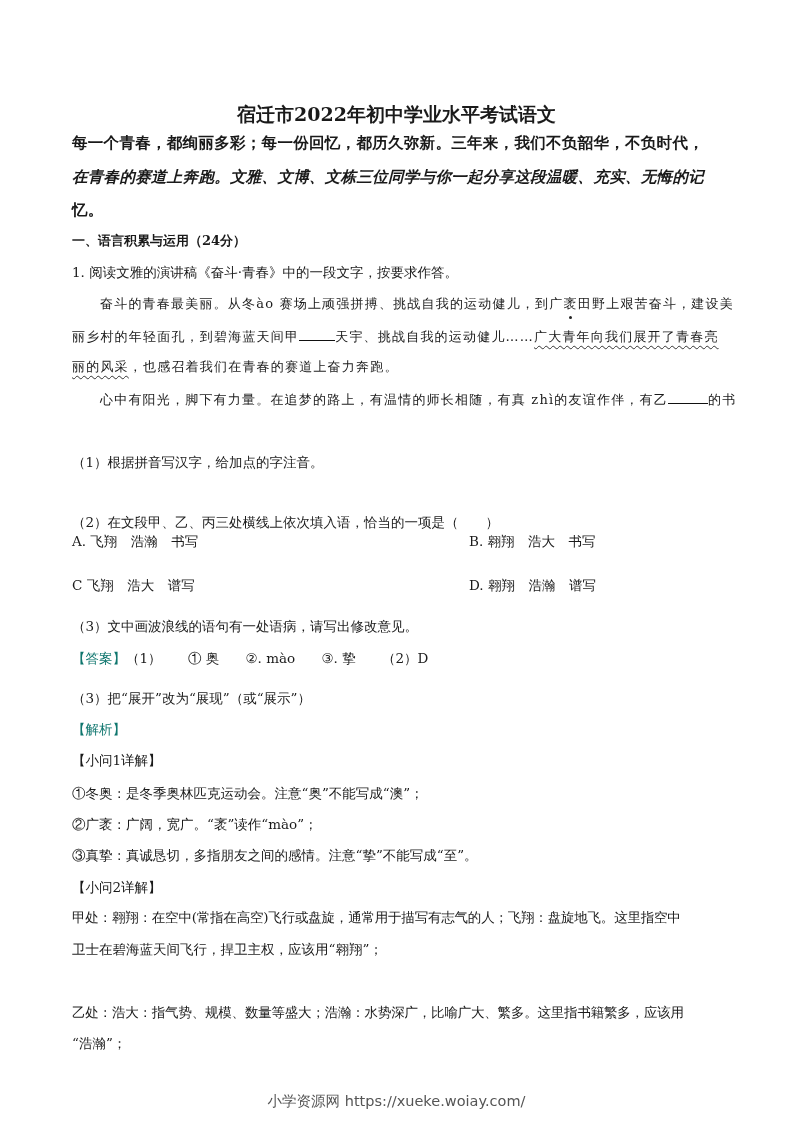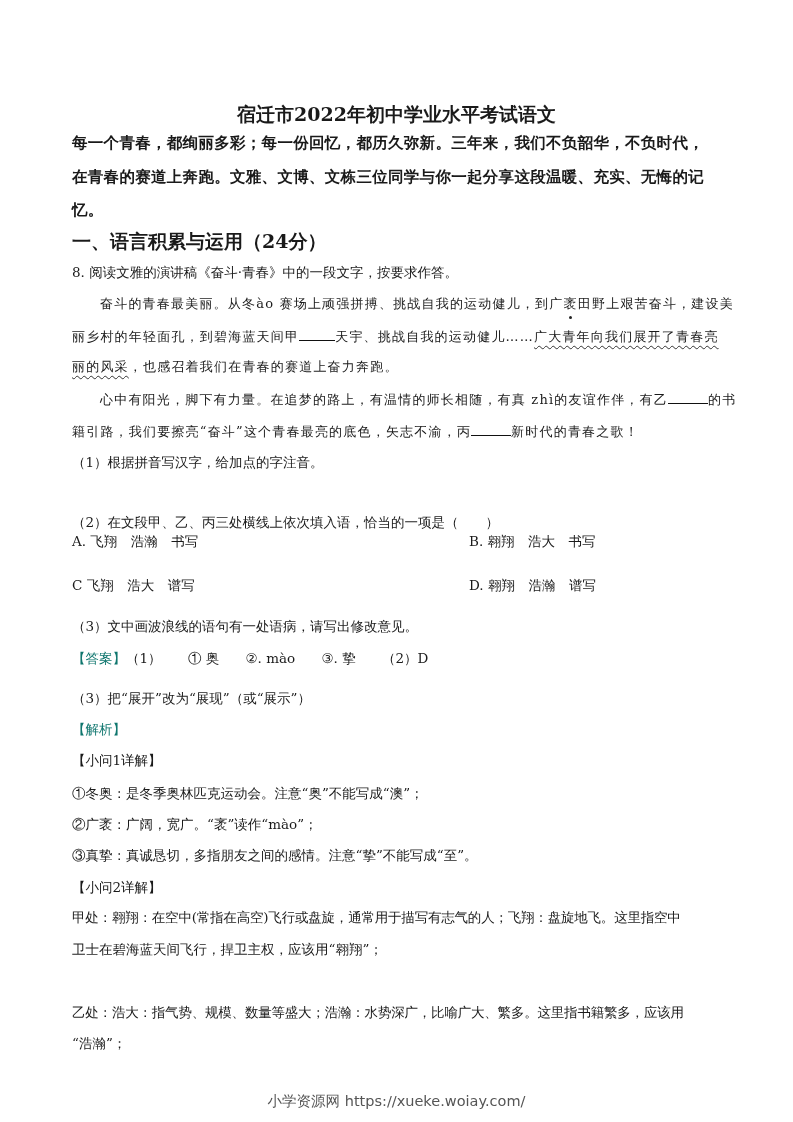--- a/index.html
+++ b/index.html
@@ -3,63 +3,60 @@
   <meta charset="utf-8">
   <style>
     html, body { margin: 0; padding: 0; background: #ffffff; }
     body { width: 793px; height: 1122px; position: relative; overflow: hidden;
       font-family: "DejaVu Serif", "Liberation Serif", serif; color: #1a1a1a; }
     .page { position: absolute; left: 0; top: 0; width: 693px; height: 1122px; margin-top: 28px; }
     .line { position: absolute; left: 72px; white-space: nowrap; font-size: 13.5px; line-height: 20px; }
     .title { position: absolute; top: 72px; left: 0; width: 793px; text-align: center;
       font-size: 19px; font-weight: bold; line-height: 28px; }
     .intro { font-weight: bold; font-size: 15.5px; line-height: 22px; letter-spacing: 0.3px; }
-    .section { font-weight: bold; font-size: 19px; }
+    .section { font-weight: bold; font-size: 13px; }
     .kai { font-size: 13px; letter-spacing: 1.2px; }
     .blank { display: inline-block; border-bottom: 1px solid #111; height: 14px; vertical-align: baseline; }
     .wavy { text-decoration: underline wavy #333; text-decoration-thickness: 1px; text-underline-offset: 4px; }
     .dot-under { position: relative; display: inline-block; }
     .dot-under::after { content: ""; position: absolute; left: 50%; bottom: -5px; width: 3px; height: 3px;
       margin-left: -1.5px; background: #222; border-radius: 50%; }
     .label-blue { color: #0f766e; }
     .opt-right { position: absolute; left: 397px; }
     .footer { position: absolute; top: 1064px; left: 0; width: 793px; text-align: center;
       font-family: "DejaVu Sans", "Liberation Sans", sans-serif; font-size: 14.5px; color: #555; }
     .gap { display: inline-block; }
   </style>
 </head>
 <body>
 
 <div class="page">
 
   <div class="title">宿迁市2022年初中学业水平考试语文</div>
 
   <div class="line intro" style="top:104px;">每一个青春，都绚丽多彩；每一份回忆，都历久弥新。三年来，我们不负韶华，不负时代，</div>
-  <div class="line intro" style="top:138px;">在青春的赛道上奔跑。文雅、文博、文栋三位同学与你一起分享这段温暖、充实、无悔的记</div>
+  <div class="line intro" style="top:138px;font-style:italic;">在青春的赛道上奔跑。文雅、文博、文栋三位同学与你一起分享这段温暖、充实、无悔的记</div>
   <div class="line intro" style="top:171px;">忆。</div>
 
   <div class="line section" style="top:203px;">一、语言积累与运用（24分）</div>
 
-  <div class="line" style="top:234px;">8. 阅读文雅的演讲稿《奋斗·青春》中的一段文字，按要求作答。</div>
+  <div class="line" style="top:234px;">1. 阅读文雅的演讲稿《奋斗·青春》中的一段文字，按要求作答。</div>
 
   <div class="line kai" style="top:266px; left:100px;">
     <span>奋斗的青春最美丽。从冬</span><span>ào</span><span> 赛场上顽强拼搏、挑战自我的运动健儿，到广</span><span class="dot-under">袤</span><span>田野上艰苦奋斗，建设美</span>
   </div>
   <div class="line kai" style="top:298px;">
     <span>丽乡村的年轻面孔，到碧海蓝天间甲</span><span class="blank" style="width:36px;"></span><span>天宇、挑战自我的运动健儿……</span><span class="wavy">广大青年向我们展开了青春亮</span>
   </div>
   <div class="line kai" style="top:329px;">
     <span class="wavy">丽的风采</span><span>，也感召着我们在青春的赛道上奋力奔跑。</span>
   </div>
 
   <div class="line kai" style="top:361px; left:100px;">
     <span>心中有阳光，脚下有力量。在追梦的路上，有温情的师长相随，有真 </span><span>zhì</span><span>的友谊作伴，有乙</span><span class="blank" style="width:40px;"></span><span>的书</span>
-  </div>
-  <div class="line kai" style="top:393px;">
-    <span>籍引路，我们要擦亮“奋斗”这个青春最亮的底色，矢志不渝，丙</span><span class="blank" style="width:40px;"></span><span>新时代的青春之歌！</span>
   </div>
 
   <div class="line" style="top:424px;">（1）根据拼音写汉字，给加点的字注音。</div>
 
   <div class="line" style="top:484px;">（2）在文段甲、乙、丙三处横线上依次填入语，恰当的一项是（　　）</div>
   <div class="line" style="top:503px; width:660px;">
     <span><span>A.</span> <span>飞翔　浩瀚　书写</span></span>
     <span class="opt-right" style="top:0;"><span>B.</span> <span>翱翔　浩大　书写</span></span>
   </div>
   <div class="line" style="top:547px; width:660px;">

